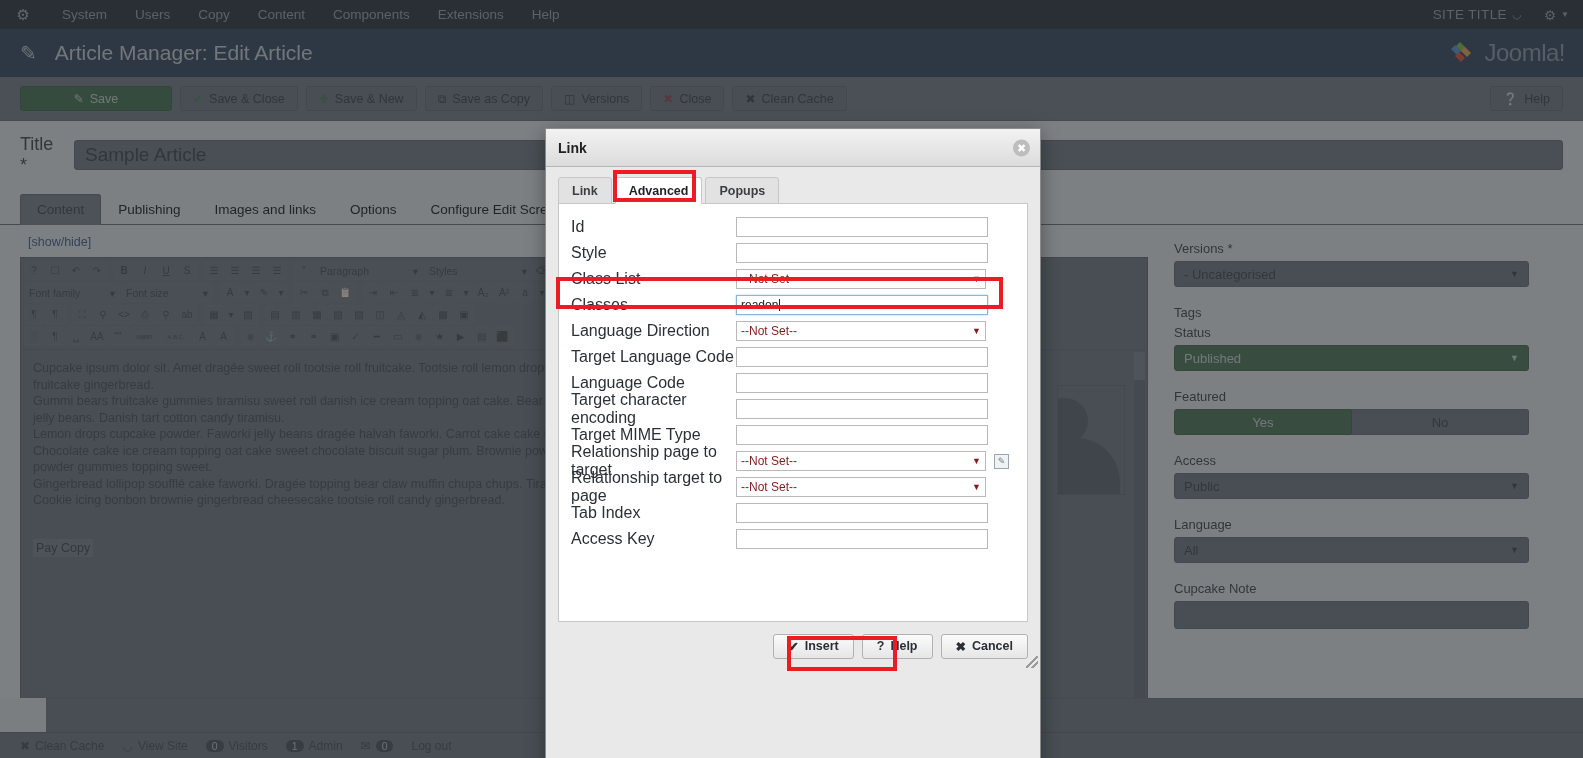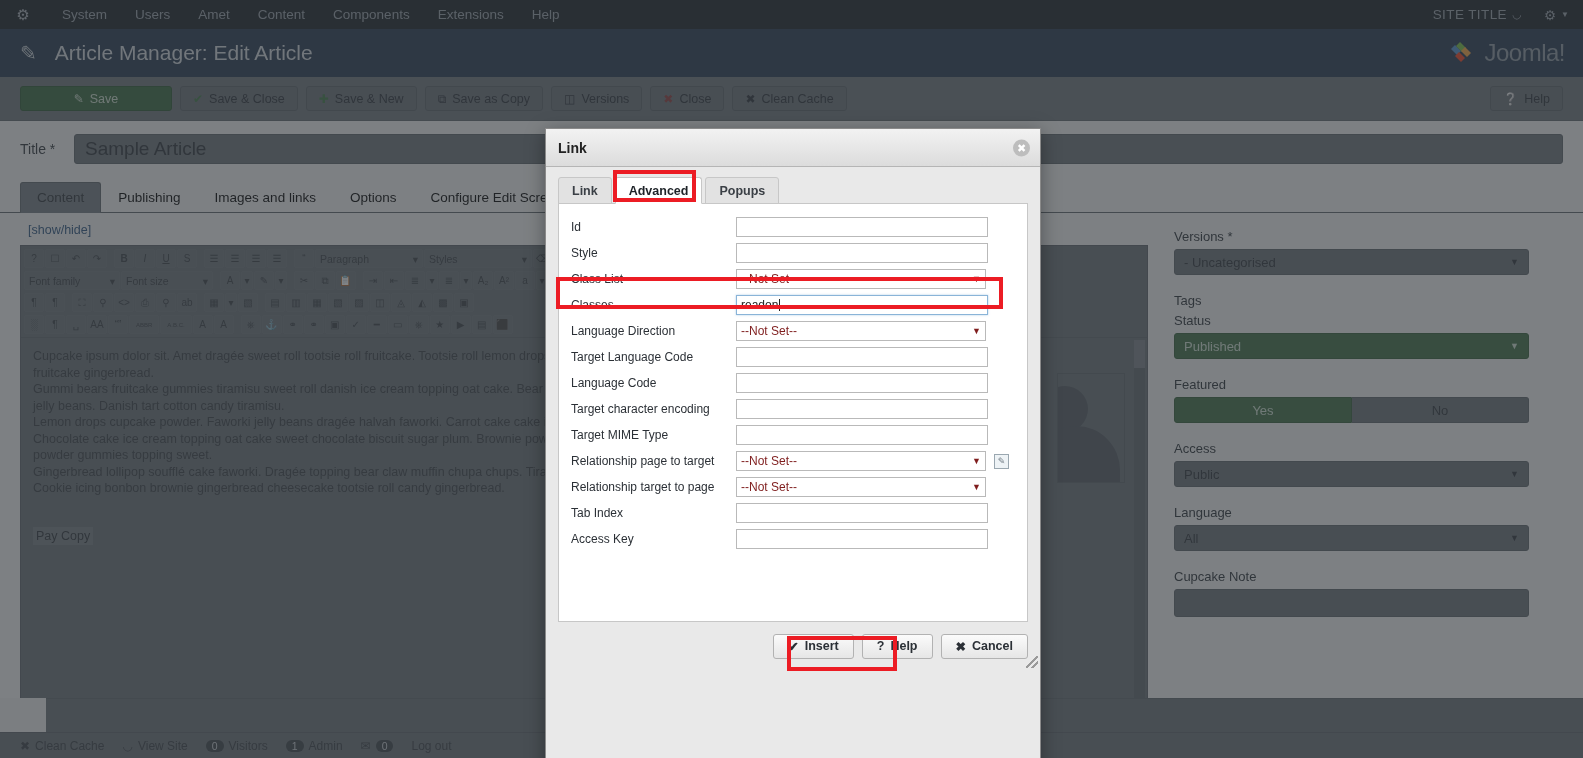--- a/index.html
+++ b/index.html
@@ -64,21 +64,21 @@
     cursor:pointer; white-space:nowrap;
   }
   .tbtn.primary { background:#39693f; border-color:#2f5a35; color:#cfe0d1; width:152px; justify-content:center; }
   .tbtn .ic { font-size:12px; }
   .ic-green { color:#3f7a46; }
   .ic-red { color:#8f3b3b; }
   .tb-right { position:absolute; right:20px; }
 
   
   .titlerow { display:flex; align-items:center; padding:13px 20px 0 20px; gap:12px; }
-  .titlelabel { font-size:14px; color:#30363c; width:42px; }
+  .titlelabel { font-size:18px; color:#30363c; width:42px; }
   .titleinput {
     flex:1; height:30px; border:1px solid #5e656b; border-radius:3px;
     background:#6c7379; padding:0 10px; font-size:19px; color:#2e343a;
     display:flex; align-items:center;
   }
 
   
   .tabrow {
     display:flex; align-items:flex-end; gap:0; padding:10px 20px 0 20px;
     border-bottom:1px solid #5f666c; margin-top:8px;
@@ -192,21 +192,21 @@
     border:1px solid #c7c7c7; background:#e2e2e2; color:#3a3f45;
     margin-right:3px; margin-bottom:-1px; border-radius:3px 3px 0 0; cursor:pointer;
   }
   .mtab.active { background:#fff; border-bottom-color:#fff; color:#1e2328; }
 
   .form-panel {
     background:#fff; border:1px solid #c7c7c7; border-top:none;
     margin:0 12px; height:418px; padding:10px 12px;
   }
   .frow { display:flex; align-items:center; height:26px; margin-bottom:0; }
-  .flabel { width:165px; font-size:12px; color:#2b3036; }
+  .flabel { width:165px; font-size:16px; color:#2b3036; }
   .finput {
     width:252px; height:20px; border:1px solid #b9b9b9; background:#fff;
     font-size:12px; padding:0 4px; display:flex; align-items:center; color:#222;
   }
   .finput.focus { border:1px solid #8ab4d8; box-shadow:0 0 2px rgba(120,170,215,.6); }
   .fselect {
     width:250px; height:20px; border:1px solid #b9b9b9; background:#fff;
     font-size:12px; padding:0 4px; display:flex; align-items:center;
     justify-content:space-between; color:#7f1d1d;text-align:center;
   }
@@ -245,21 +245,21 @@
 </style>
 </head>
 <body>
 
 <div id="app">
 
   <div class="topbar">
     <div class="joomla-glyph">⚙</div>
     <div class="mi">System</div>
     <div class="mi">Users</div>
-    <div class="mi">Amet</div>
+    <div class="mi">Copy</div>
     <div class="mi">Content</div>
     <div class="mi">Components</div>
     <div class="mi">Extensions</div>
     <div class="mi">Help</div>
     <div class="spacer"></div>
     <div class="site-title">
       <span>SITE TITLE</span>
       <span class="ext-ico">◡</span>
     </div>
     <div class="gear-wrap">

